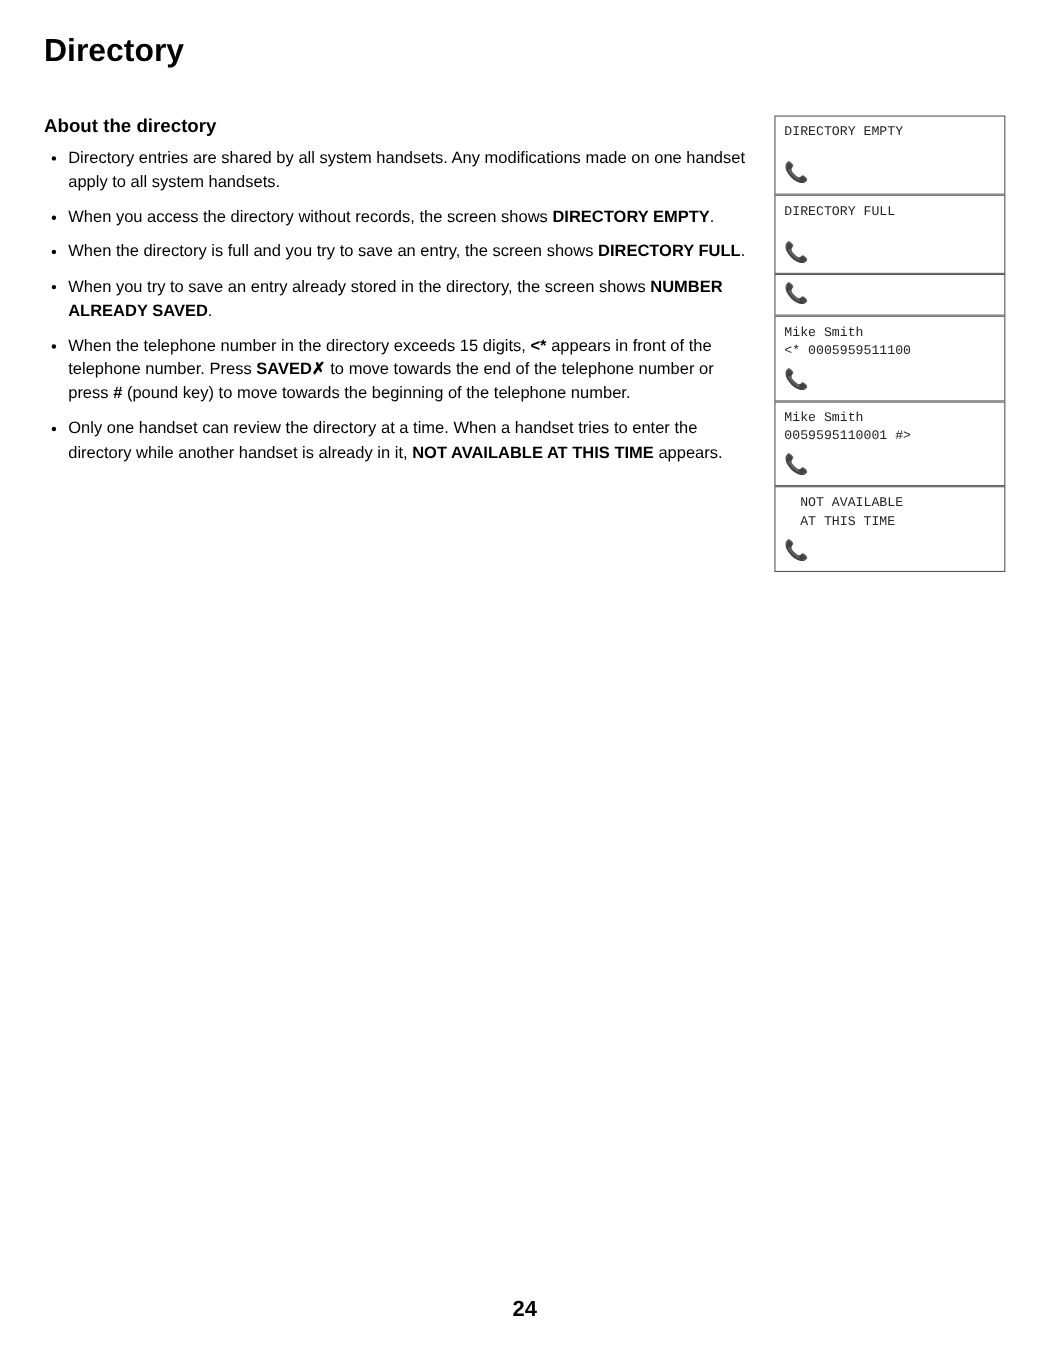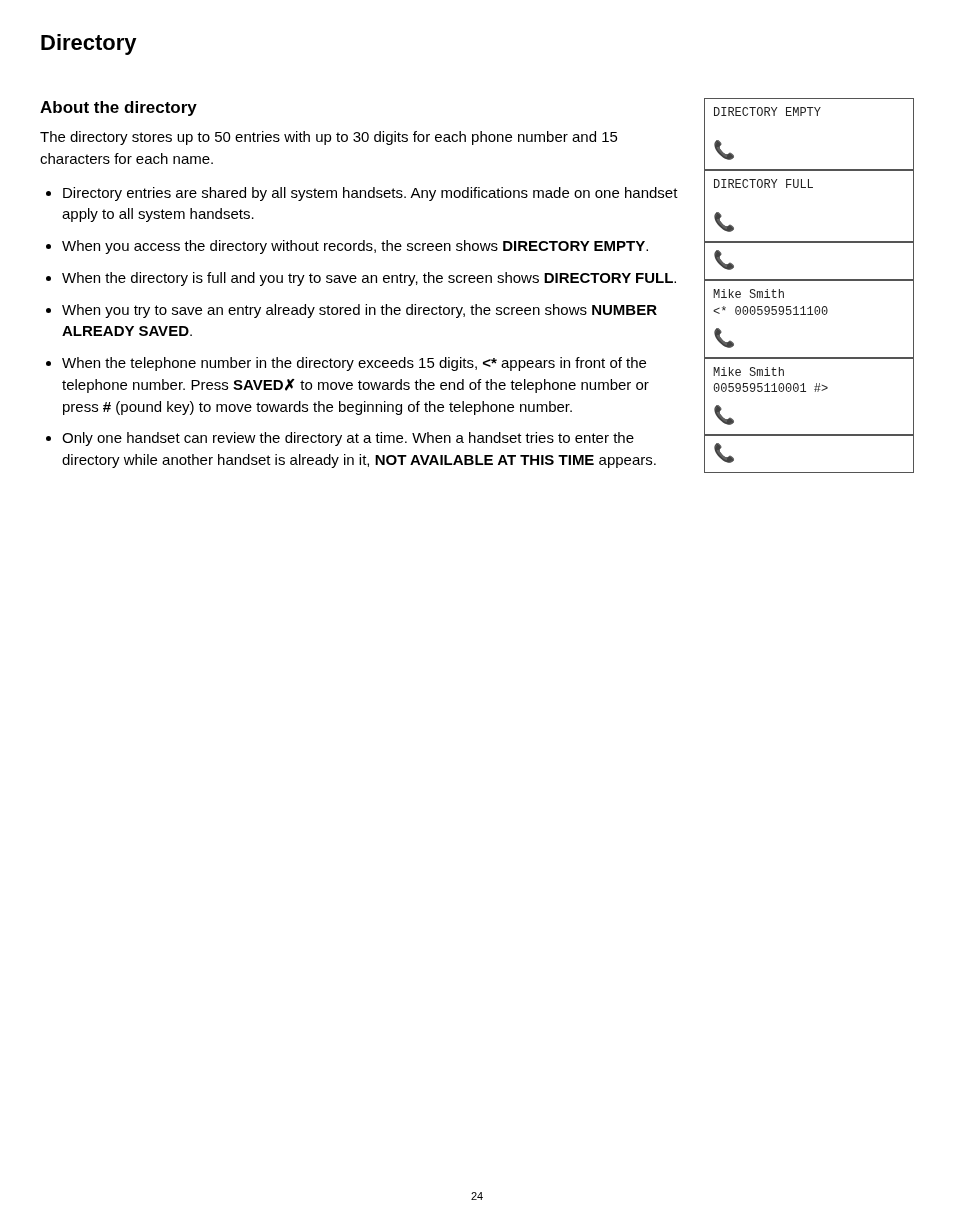--- a/index.html
+++ b/index.html
@@ -7,21 +7,21 @@
       background: #fff;
       font-family: Arial, Helvetica, sans-serif;
       font-size: 15px;
       color: #000;
       width: 954px;
       min-height: 1232px;
       padding: 30px 40px 40px 40px;
       position: relative;
     }
     h1 {
-      font-size: 22px;
+      font-size: 29px;
       font-weight: bold;
       margin-bottom: 10px;
     }
     h2 {
       font-size: 17px;
       font-weight: bold;
       margin-bottom: 8px;
     }
     .content-area {
       display: flex;
@@ -76,32 +76,32 @@
     .phone-icon {
       font-size: 18px;
       color: #333;
     }
     
     .page-number {
       position: absolute;
       bottom: 30px;
       left: 50%;
       transform: translateX(-50%);
-      font-size: 11px;
+      font-size: 20px;
+      font-weight: bold;
     }
   </style>
 </head>
 <body>
 
 <h1>Directory</h1>
 
 <div class="content-area">
   <div class="left-col">
     <h2>About the directory</h2>
-    <p class="intro-text">The directory stores up to 50 entries with up to 30 digits for each phone number and 15 characters for each name.</p>
     <ul>
       <li>Directory entries are shared by all system handsets. Any modifications made on one handset apply to all system handsets.</li>
       <li>When you access the directory without records, the screen shows <b>DIRECTORY EMPTY</b>.</li>
       <li>When the directory is full and you try to save an entry, the screen shows <b>DIRECTORY FULL</b>.</li>
       <li>When you try to save an entry already stored in the directory, the screen shows <b>NUMBER ALREADY SAVED</b>.</li>
       <li>When the telephone number in the directory exceeds 15 digits, <b>&lt;*</b> appears in front of the telephone number. Press <b>SAVED✗</b> to move towards the end of the telephone number or press <b>#</b> (pound key) to move towards the beginning of the telephone number.</li>
       <li>Only one handset can review the directory at a time. When a handset tries to enter the directory while another handset is already in it, <b>NOT AVAILABLE AT THIS TIME</b> appears.</li>
     </ul>
   </div>
 
@@ -127,19 +127,21 @@
       <div class="phone-icon">📞</div>
     </div>
 
     <div class="screen-box">
       <div class="screen-display">Mike Smith
 0059595110001 #&gt;</div>
       <div class="phone-icon">📞</div>
     </div>
 
     <div class="screen-box">
+      <div class="screen-display">  NOT AVAILABLE
+  AT THIS TIME</div>
       <div class="phone-icon">📞</div>
     </div>
 
   </div>
 </div>
 
 <div class="page-number">24</div>
 
 </body></html>

